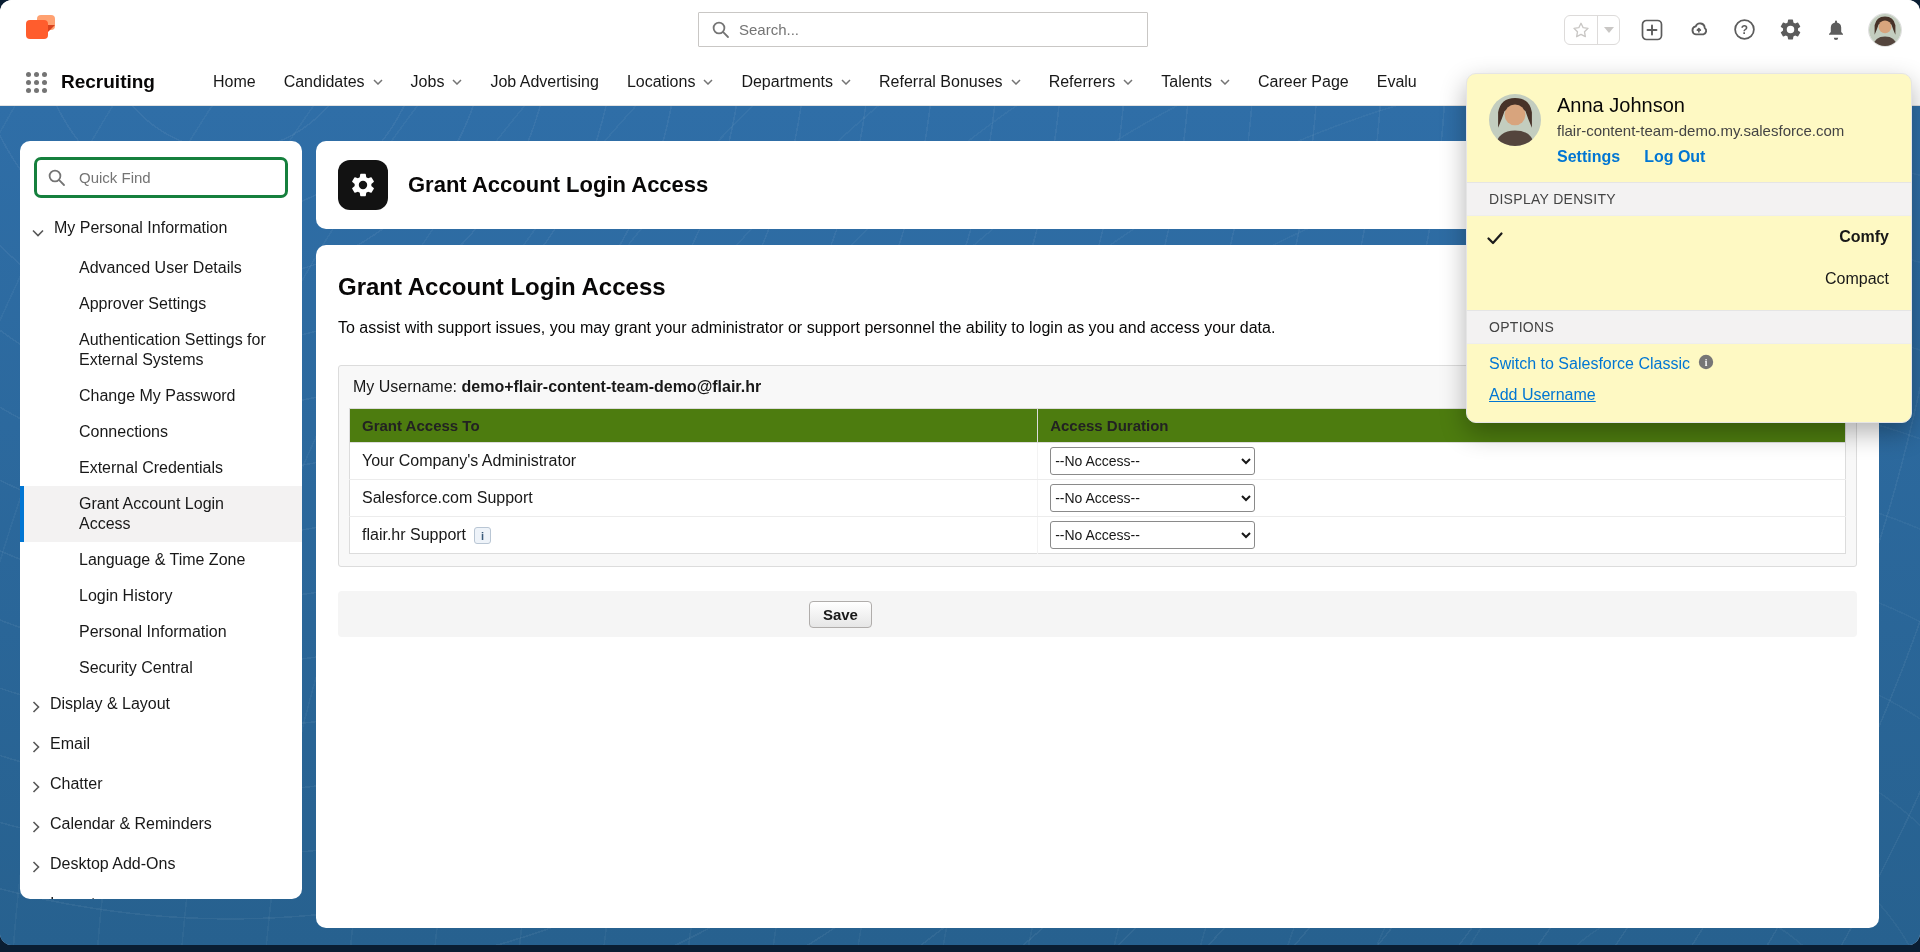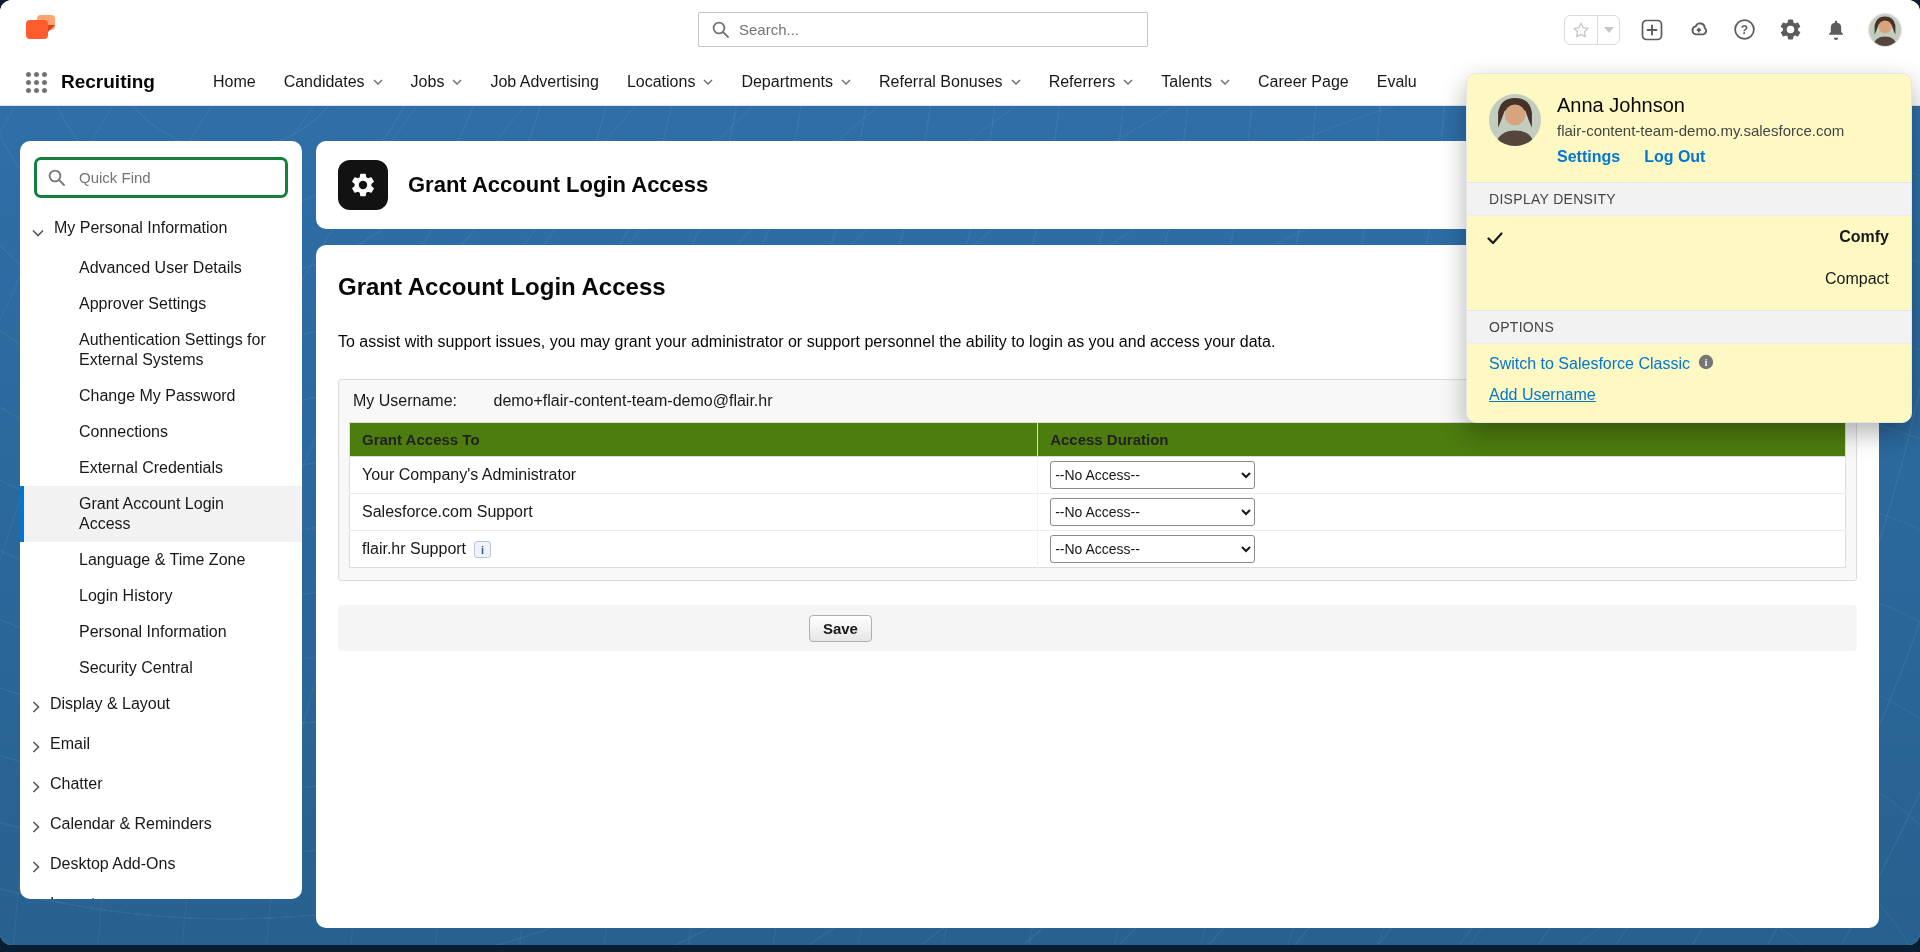--- a/index.html
+++ b/index.html
@@ -50,25 +50,25 @@
   .tree-child { padding:8px 24px 8px 59px; cursor:pointer; line-height:20px; }
   .tree-child.selected { background:#f3f2f2; box-shadow:inset 4px 0 0 #0176d3; }
 
   
   .page-header-card { position:absolute; left:316px; top:141px; width:1563px; height:88px; background:#fff; border-radius:10px; display:flex; align-items:center; padding:0 22px; }
   .setup-tile { width:50px; height:50px; border-radius:12px; background:#121212; display:flex; align-items:center; justify-content:center; flex:0 0 auto; }
   .page-header-title { font-size:22px; margin-left:20px; color:#080707; }
 
   .content-card { position:absolute; left:316px; top:245px; width:1563px; height:683px; background:#fff; border-radius:10px; padding:28px 22px; }
   .card-title { font-size:24px; font-weight:700; color:#080707; }
-  .card-desc { font-size:16px; margin-top:32px; color:#080707; }
+  .card-desc { font-size:16px; margin-top:18px; color:#080707; }
 
   .table-box { margin-top:28px; border:1px solid #dcdcdc; background:#f8f8f8; border-radius:3px; padding:0 10px 12px; }
   .username-bar { padding:12px 4px; font-size:16px; }
-  .username-bar .uval { font-weight:400;margin-left:32px; }
+  .username-bar .uval { font-weight:700; }
   table.grant { width:100%; border-collapse:collapse; background:#fff; border:1px solid #dcdcdc; }
   .grant th { text-align:left; font-size:15px; font-weight:700; background:#4d7c0f; padding:8px 12px; border-bottom:1px solid #dcdcdc; color:#222; }
   .grant th + th { border-left:1px solid #dcdcdc; }
   .grant td { font-size:16px; padding:4px 12px; border-bottom:1px solid #ececec; height:33px; }
   .grant td + td { border-left:1px solid #f3f3f3; }
   .grant tr:last-child td { border-bottom:none; }
   .col-grant { width:46%; }
   select.duration { width:205px; height:28px; font-size:14px; font-family:inherit; border:1px solid #8a8a8a; border-radius:3px; background:#fff; color:#181818; cursor:pointer; }
   .info-sq { display:inline-flex; align-items:center; justify-content:center; width:17px; height:17px; border:1px solid #b9c6d4; background:#eef3f9; color:#3a5a7a; border-radius:3px; font-size:11px; font-weight:700; margin-left:8px; vertical-align:middle; font-style:normal; }
   .button-strip { margin-top:24px; background:#f5f5f5; border-radius:4px; height:46px; display:flex; align-items:center; }

